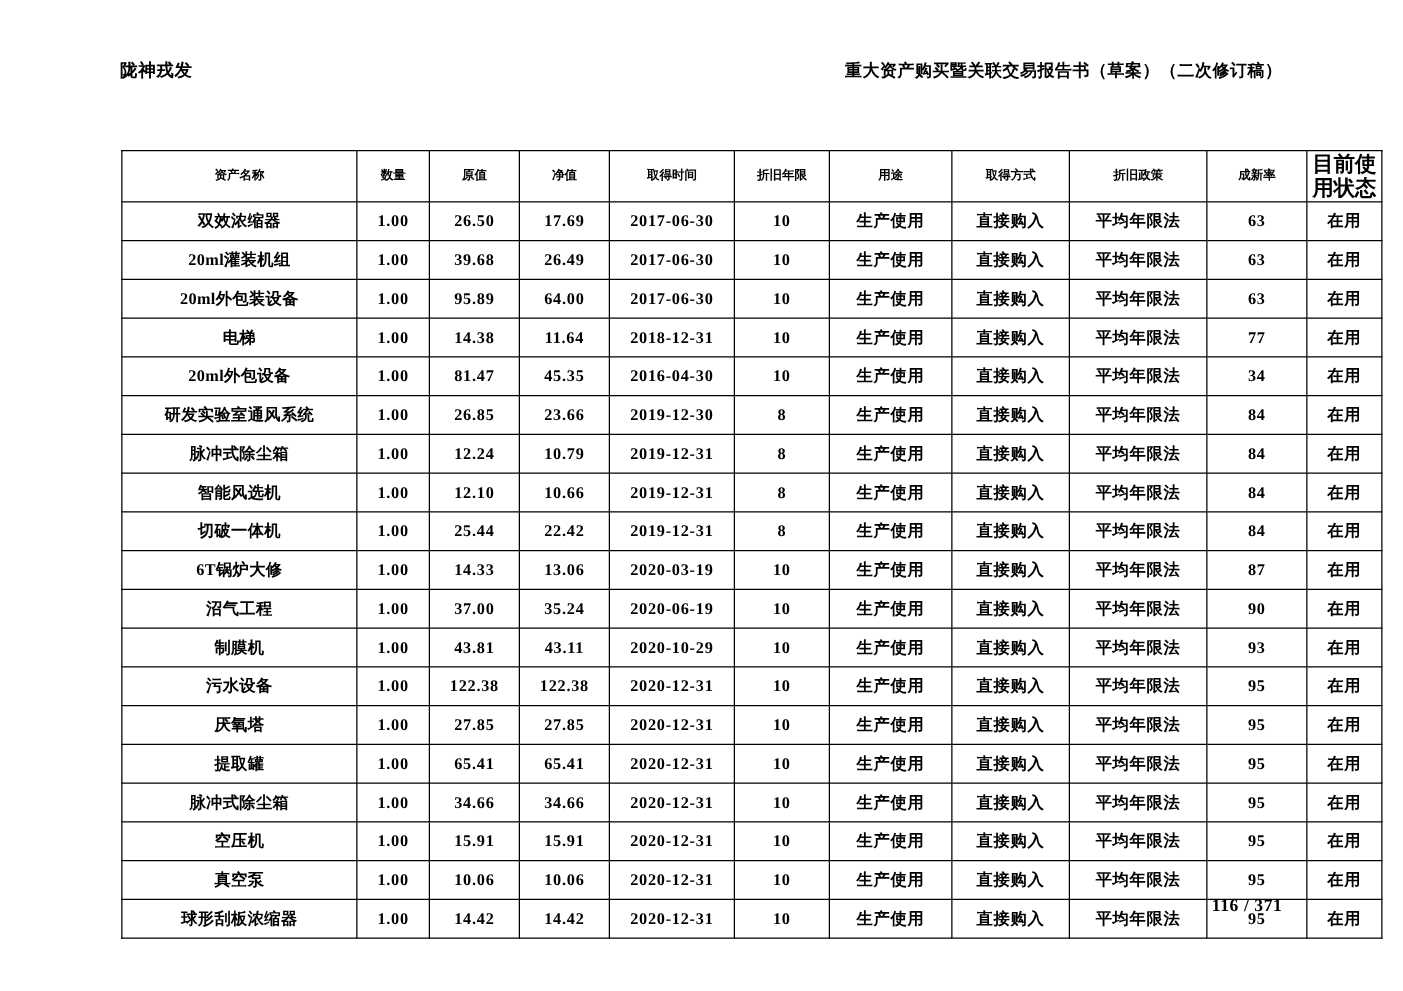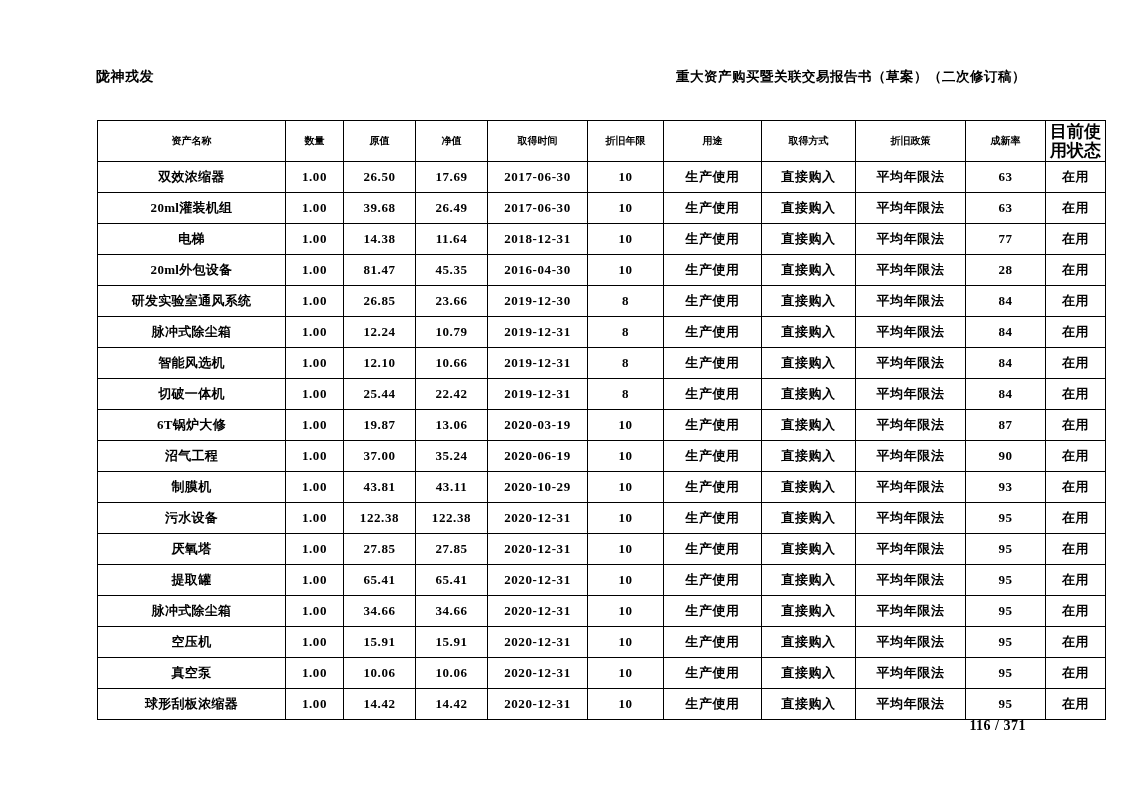--- a/index.html
+++ b/index.html
@@ -18,21 +18,21 @@
   .page {
     position: absolute;
     left: 0; top: 0;
     width: 1122px;
     height: 793px;
     background: #ffffff;
   }
   .header {
     position: absolute;
     left: 96px;
-    top: 68px;
+    top: 48px;
     width: 930px;
     display: flex;
     justify-content: space-between;
     align-items: flex-end;
     font-weight: bold;
     font-size: 13.5px;
     letter-spacing: 0.5px;
   }
   .header-left {
     font-size: 14px;
@@ -166,20 +166,33 @@
           <td class="num-cell">26.49</td>
           <td class="num-cell">2017-06-30</td>
           <td class="num-cell">10</td>
           <td class="num-cell">生产使用</td>
           <td class="num-cell">直接购入</td>
           <td class="num-cell">平均年限法</td>
           <td class="num-cell">63</td>
           <td class="num-cell">在用</td>
         </tr>
         <tr>
+          <td class="name-cell">20ml外包装设备</td>
+          <td class="num-cell">1.00</td>
+          <td class="num-cell">95.89</td>
+          <td class="num-cell">64.00</td>
+          <td class="num-cell">2017-06-30</td>
+          <td class="num-cell">10</td>
+          <td class="num-cell">生产使用</td>
+          <td class="num-cell">直接购入</td>
+          <td class="num-cell">平均年限法</td>
+          <td class="num-cell">63</td>
+          <td class="num-cell">在用</td>
+        </tr>
+        <tr>
           <td class="name-cell">电梯</td>
           <td class="num-cell">1.00</td>
           <td class="num-cell">14.38</td>
           <td class="num-cell">11.64</td>
           <td class="num-cell">2018-12-31</td>
           <td class="num-cell">10</td>
           <td class="num-cell">生产使用</td>
           <td class="num-cell">直接购入</td>
           <td class="num-cell">平均年限法</td>
           <td class="num-cell">77</td>
@@ -188,21 +201,21 @@
         <tr>
           <td class="name-cell">20ml外包设备</td>
           <td class="num-cell">1.00</td>
           <td class="num-cell">81.47</td>
           <td class="num-cell">45.35</td>
           <td class="num-cell">2016-04-30</td>
           <td class="num-cell">10</td>
           <td class="num-cell">生产使用</td>
           <td class="num-cell">直接购入</td>
           <td class="num-cell">平均年限法</td>
-          <td class="num-cell">28</td>
+          <td class="num-cell">34</td>
           <td class="num-cell">在用</td>
         </tr>
         <tr>
           <td class="name-cell">研发实验室通风系统</td>
           <td class="num-cell">1.00</td>
           <td class="num-cell">26.85</td>
           <td class="num-cell">23.66</td>
           <td class="num-cell">2019-12-30</td>
           <td class="num-cell">8</td>
           <td class="num-cell">生产使用</td>
@@ -246,21 +259,21 @@
           <td class="num-cell">8</td>
           <td class="num-cell">生产使用</td>
           <td class="num-cell">直接购入</td>
           <td class="num-cell">平均年限法</td>
           <td class="num-cell">84</td>
           <td class="num-cell">在用</td>
         </tr>
         <tr>
           <td class="name-cell">6T锅炉大修</td>
           <td class="num-cell">1.00</td>
-          <td class="num-cell">19.87</td>
+          <td class="num-cell">14.33</td>
           <td class="num-cell">13.06</td>
           <td class="num-cell">2020-03-19</td>
           <td class="num-cell">10</td>
           <td class="num-cell">生产使用</td>
           <td class="num-cell">直接购入</td>
           <td class="num-cell">平均年限法</td>
           <td class="num-cell">87</td>
           <td class="num-cell">在用</td>
         </tr>
         <tr>

